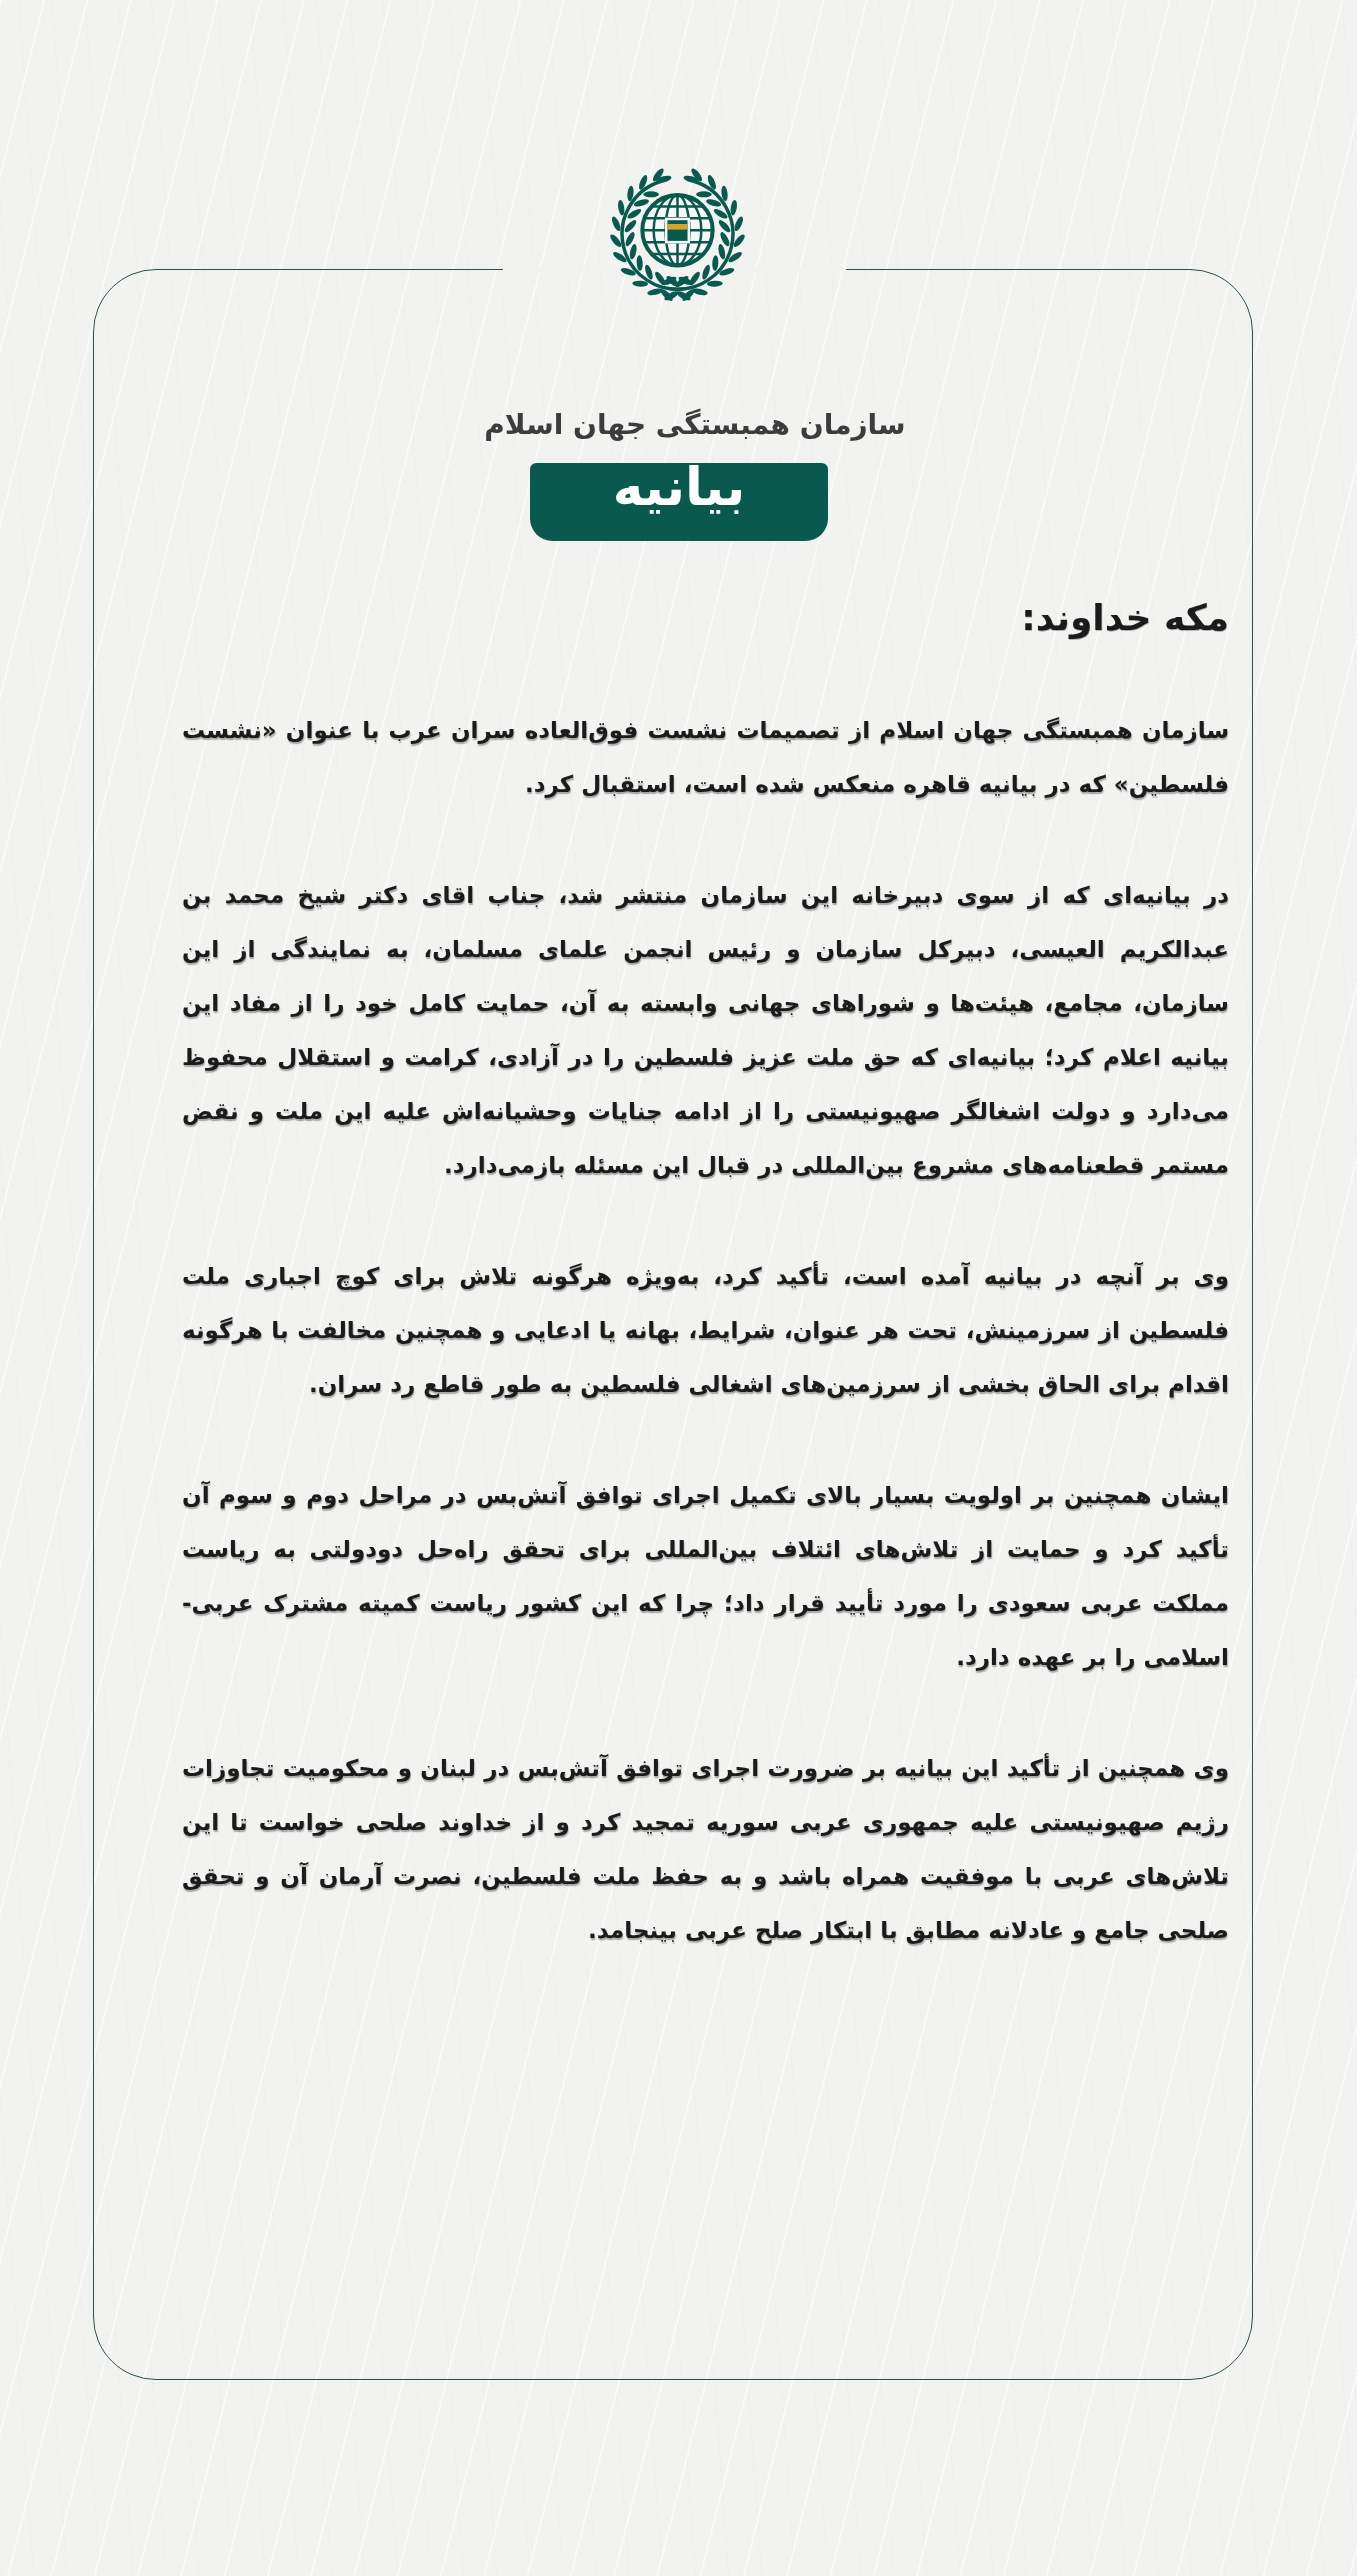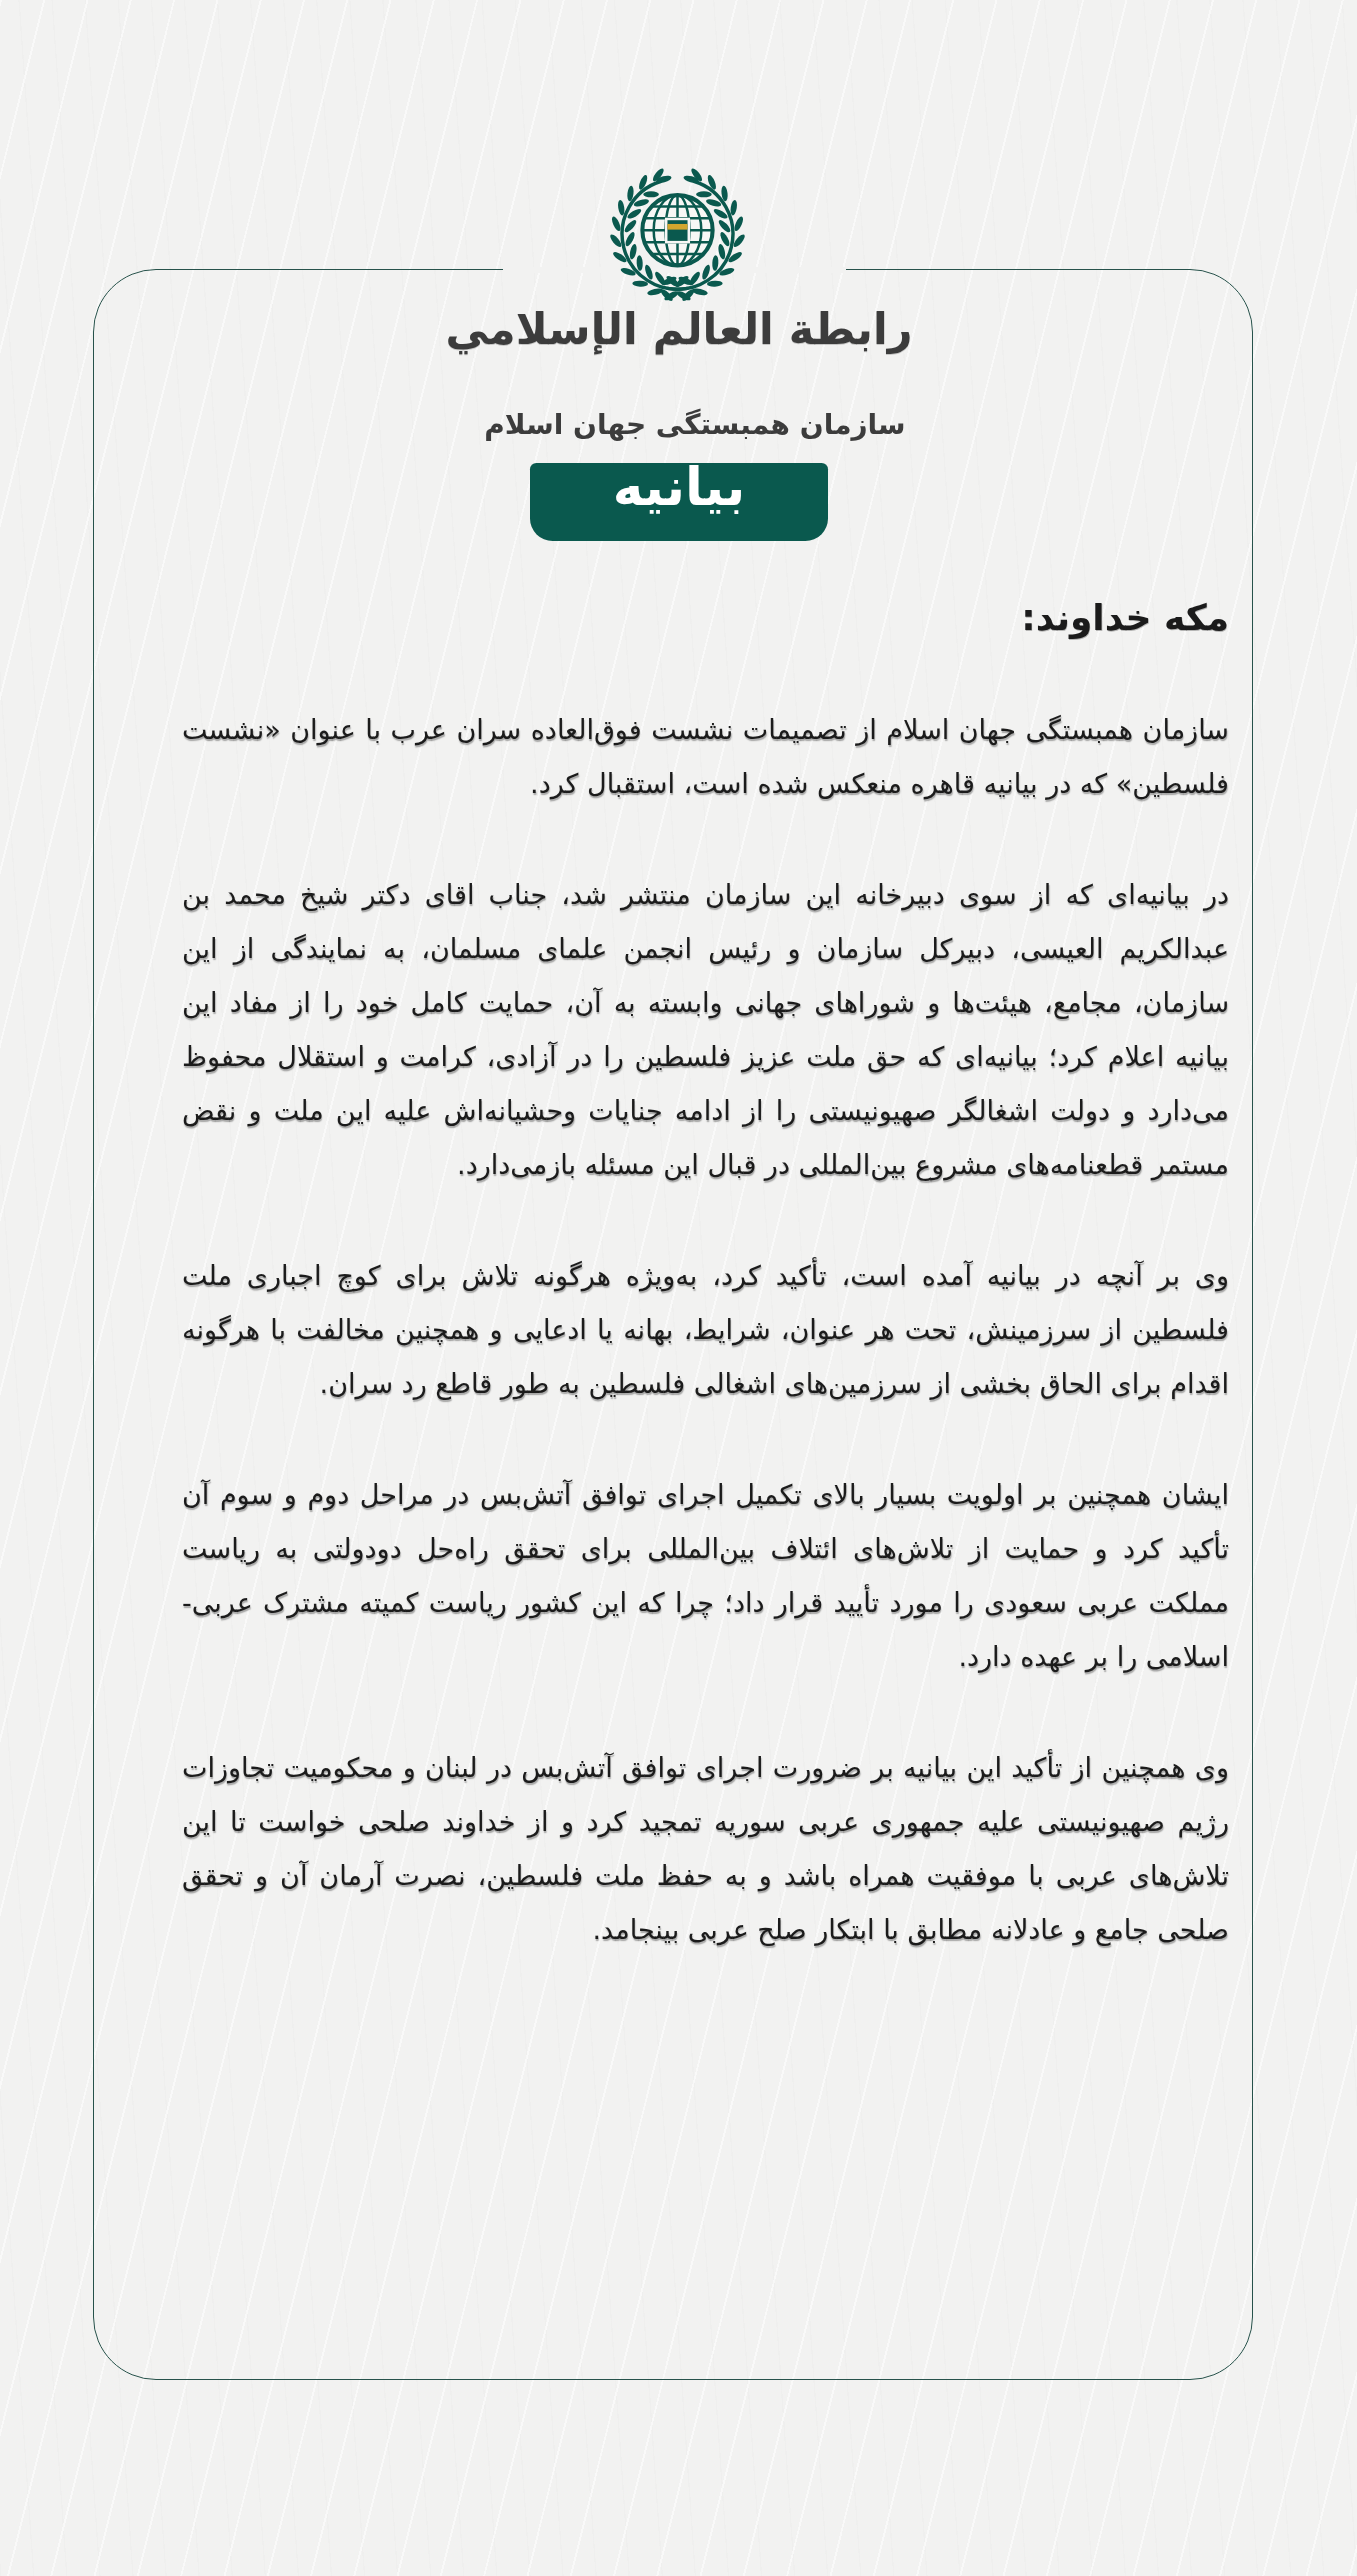--- a/index.html
+++ b/index.html
@@ -53,21 +53,21 @@
   }
   .content{
     position:absolute;left:182px;top:591px;width:1047px;direction:rtl;
     color:var(--ink);
   }
   .dateline{
     font-size:36px;font-weight:bold;line-height:54px;margin-bottom:58px;
     text-align:right;text-shadow:0.6px 1.3px 0.6px rgba(0,0,0,.25);
   }
   .content p{
-    font-size:27px;font-weight:normal;line-height:54px;margin:0 0 57px 0;
+    font-size:23px;font-weight:bold;line-height:54px;margin:0 0 57px 0;
     text-align:justify;text-justify:inter-word;
     text-shadow:0.6px 1.9px 1.3px rgba(0,0,0,.32);
   }
 </style>
 </head>
 <body>
 
 <div class="page">
 
   <div class="card"></div>
@@ -123,21 +123,20 @@
       </g>
       <circle cx="120" cy="104" r="56" fill="none" stroke="currentColor" stroke-width="6.5"></circle>
       <g>
         <rect x="100" y="84" width="40" height="41" fill="#f7f7f5"></rect>
         <rect x="104" y="88" width="32" height="33" fill="currentColor"></rect>
         <rect x="104" y="94" width="32" height="9" fill="var(--gold)"></rect>
       </g>
     </g>
   </svg>
 
-  <div class="calligraphy">رابطة العالم الإسلامي</div>
   <div class="org-subtitle">سازمان همبستگی جهان اسلام</div>
 
   <div class="banner">
     <span>بیانیه</span>
   </div>
 
   <main class="content">
     <div class="dateline">مکه خداوند:</div>
     <p>سازمان همبستگی جهان اسلام از تصمیمات نشست فوق‌العاده سران عرب با عنوان «نشست فلسطین» که در بیانیه قاهره منعکس شده است، استقبال کرد.</p>
     <p>در بیانیه‌ای که از سوی دبیرخانه این سازمان منتشر شد، جناب اقای دکتر شیخ محمد بن عبدالکریم العیسی، دبیرکل سازمان و رئیس انجمن علمای مسلمان، به نمایندگی از این سازمان، مجامع، هیئت‌ها و شوراهای جهانی وابسته به آن، حمایت کامل خود را از مفاد این بیانیه اعلام کرد؛ بیانیه‌ای که حق ملت عزیز فلسطین را در آزادی، کرامت و استقلال محفوظ می‌دارد و دولت اشغالگر صهیونیستی را از ادامه جنایات وحشیانه‌اش علیه این ملت و نقض مستمر قطعنامه‌های مشروع بین‌المللی در قبال این مسئله بازمی‌دارد.</p>

